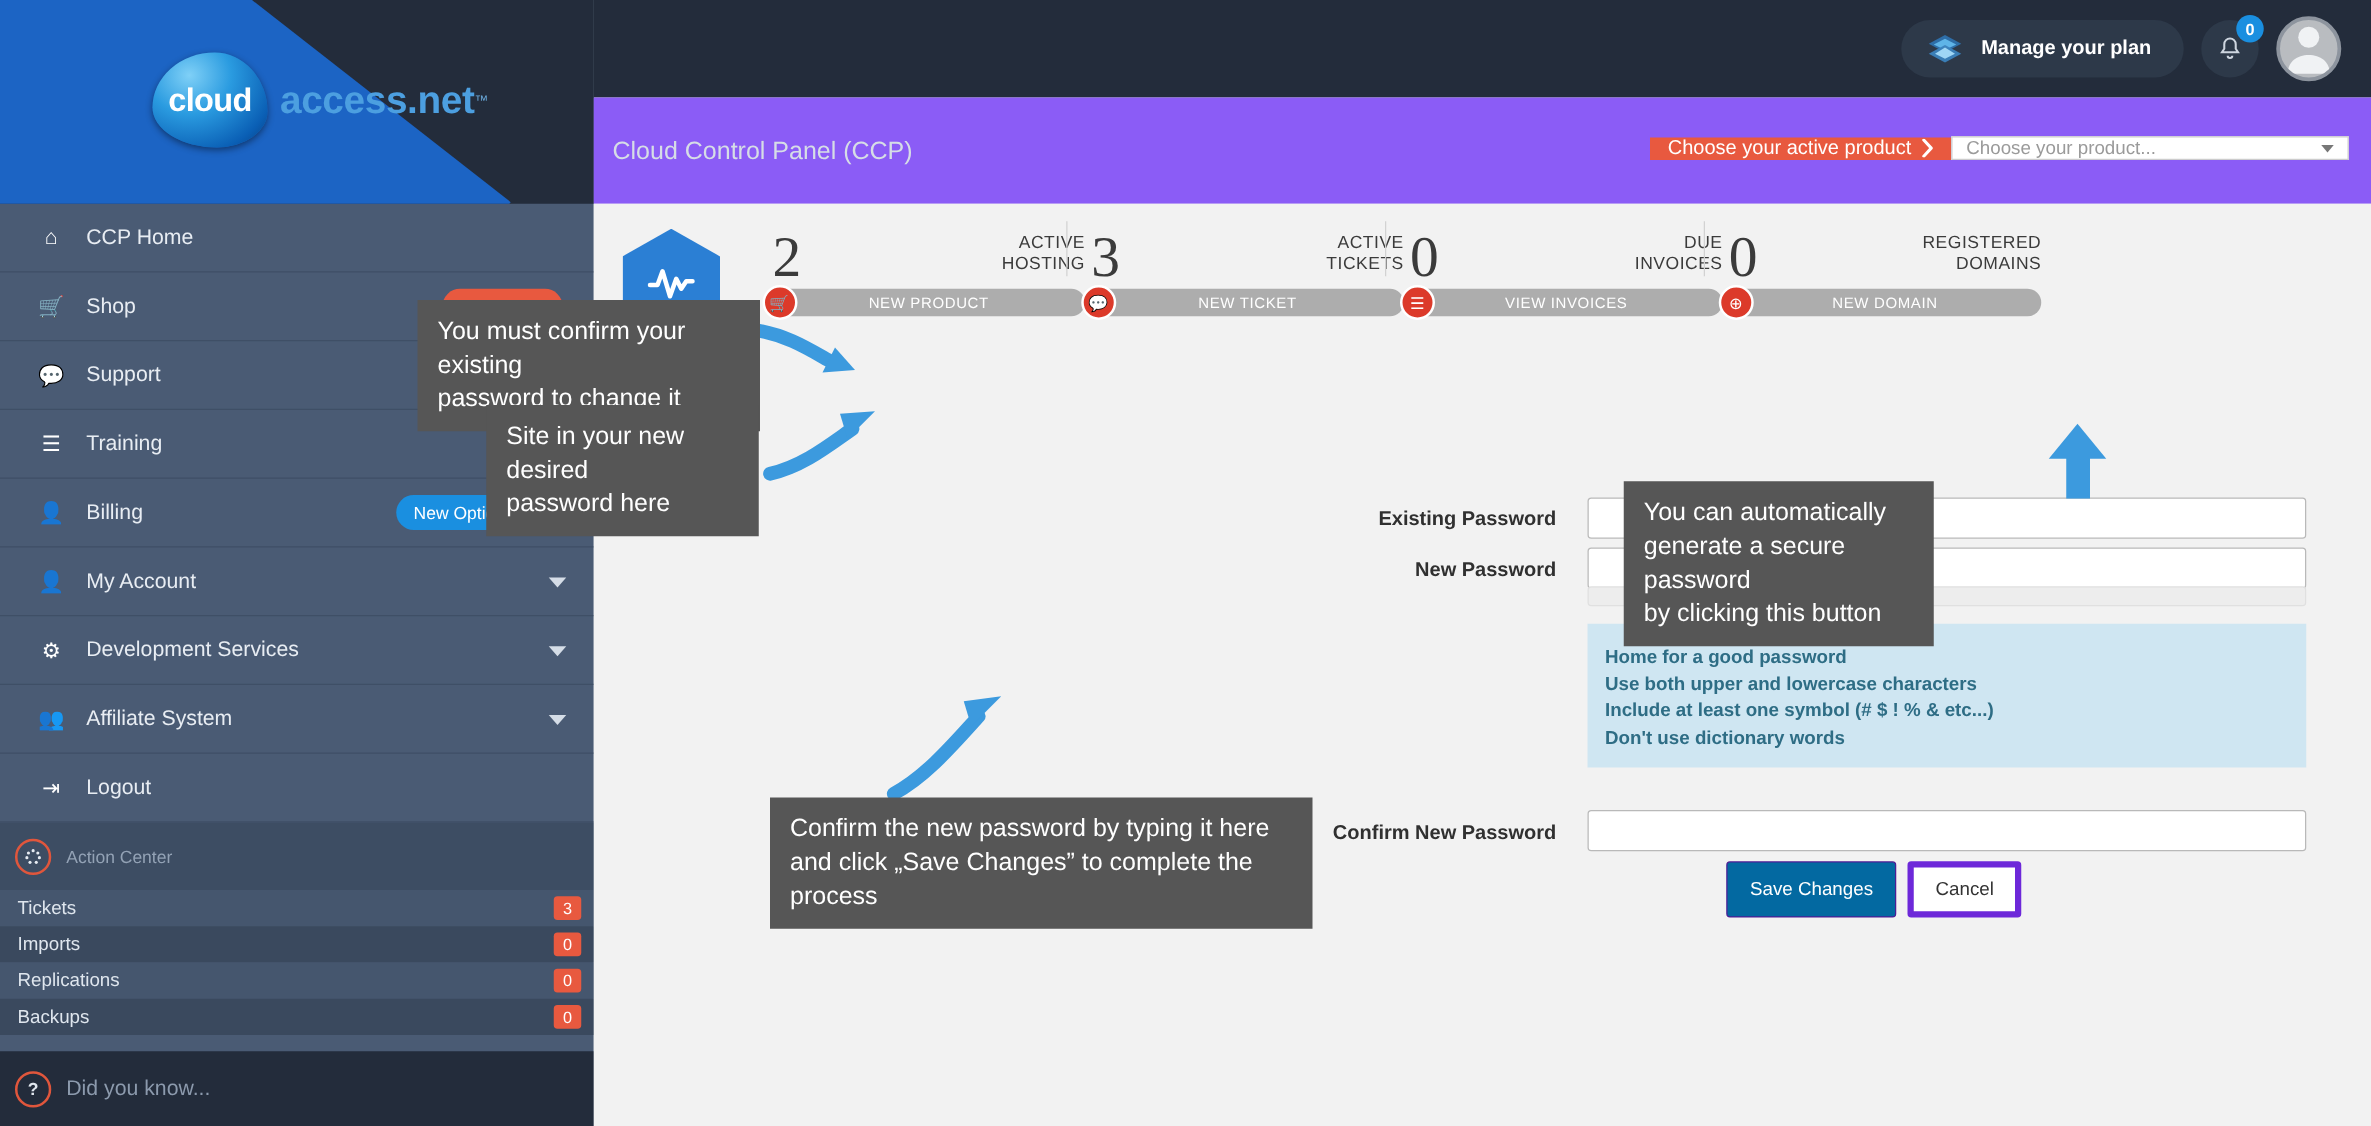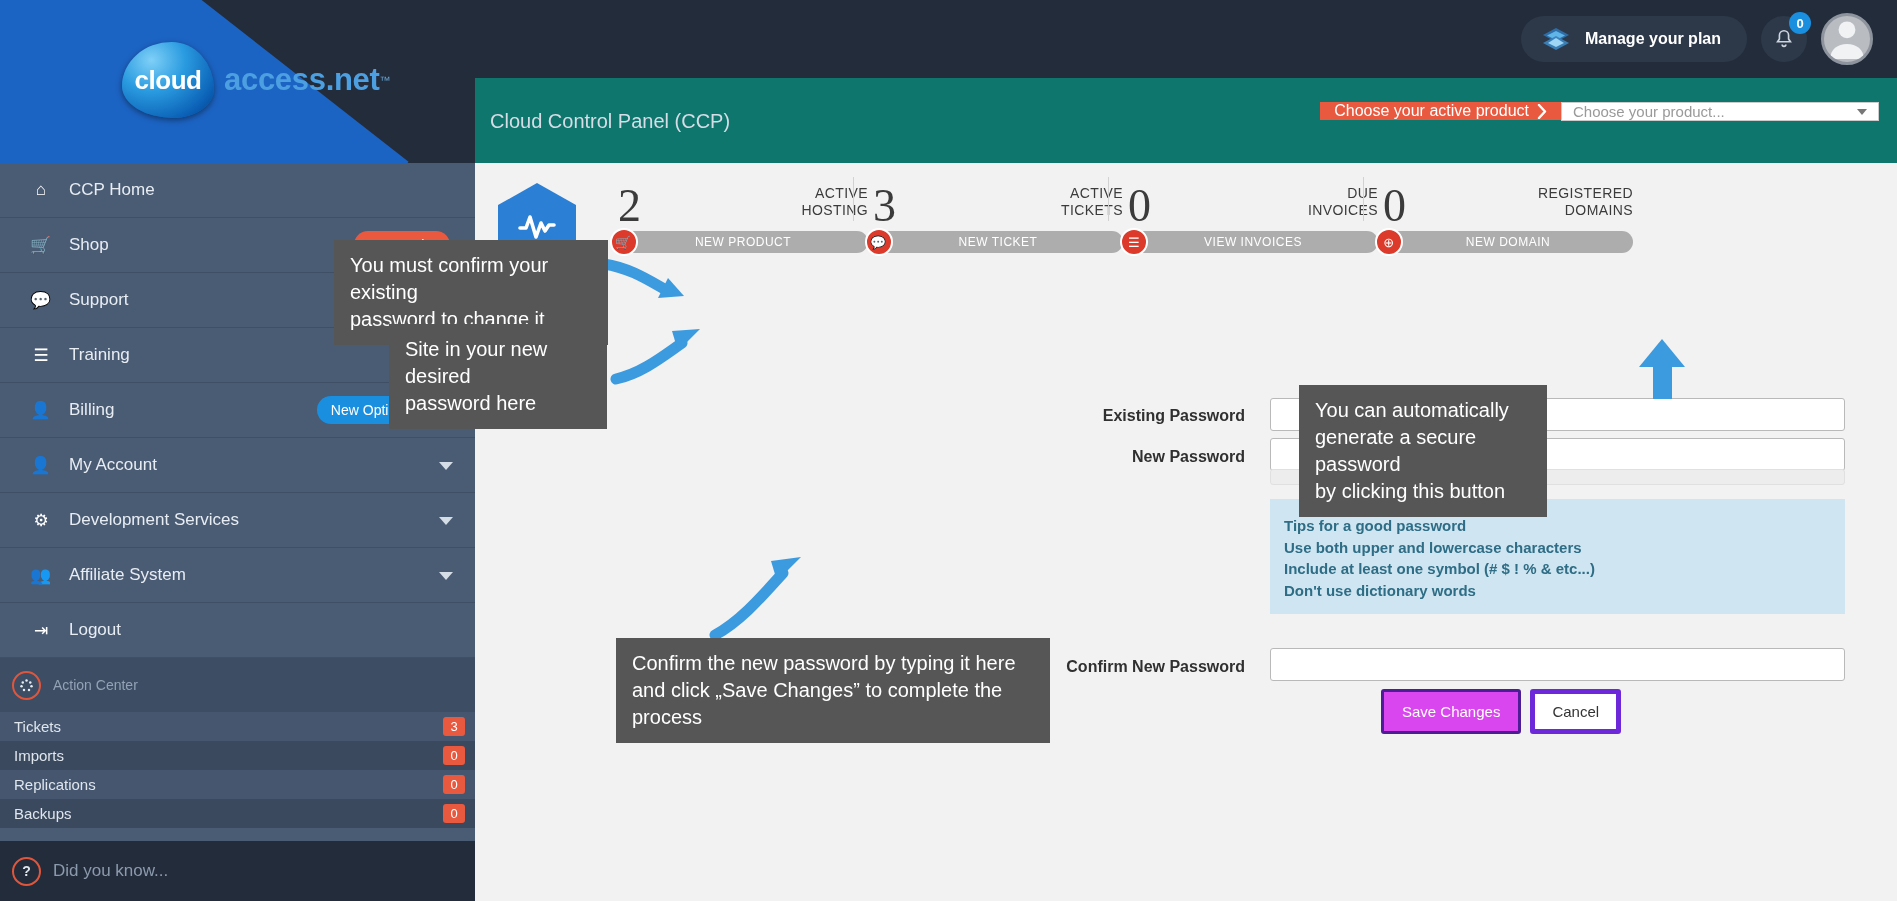--- a/index.html
+++ b/index.html
@@ -130,29 +130,29 @@
   #avatar {
     width: 52px; height: 52px; border-radius: 50%;
     background: #b9bcc0; border: 3px solid #8d949e;
     display: flex; align-items: flex-end; justify-content: center; overflow: hidden;
     cursor: pointer;
   }
 
   
   #subheader {
     position: absolute; left: 475px; top: 78px; right: 0; height: 85px;
-    background: #0f766e;
+    background: #8b5cf6;
   }
   #ccp-title {
     position: absolute; left: 15px; top: 32px;
     color: #d6dde6; font-size: 20px;
   }
   #product-picker {
     position: absolute; right: 18px; top: 24px;
-    display: flex; align-items: flex-start; height: 33px; padding-left: 37px;
+    display: flex; align-items: center; height: 33px; padding-left: 37px;
   }
   #choose-active {
     background: #e8593f; color: #fff; font-size: 16px;
     display: flex; align-items: center; gap: 8px;
     padding: 0 14px; cursor: pointer; white-space: nowrap;
   }
   #product-select {
     width: 318px; background: #fff; border: 1px solid #ccc;
     display: flex; align-items: center; justify-content: space-between;
     padding: 0 11px; color: #9a9a9a; font-size: 15px; cursor: pointer;
@@ -222,21 +222,21 @@
     width: 575px; height: 16px; background: #ededed;
     border: 1px solid #e0e0e0; border-radius: 3px;
   }
   #tips {
     position: absolute; left: 795px; top: 382px;
     width: 575px; height: 115px; background: #cfe6f2;
     padding: 16px 0 0 14px;
   }
   #tips div { color: #2e6d85; font-size: 15px; font-weight: bold; line-height: 21.5px; }
   #btn-save {
-    padding: 9px 18px; background: #d946ef; border: 3px solid #4c1d95;
+    padding: 9px 18px; background: #0369a1; border: 1px solid #4c1d95;
     border-radius: 3px; color: #fff; font-size: 15px; cursor: pointer;
   }
   #btn-cancel {
     padding: 9px 17px; background: #fff; border: 5px solid #6d28d9;
     border-radius: 3px; color: #333; font-size: 15px; cursor: pointer;
   }
 
   
   .tip {
     position: absolute; background: #565656; color: #fff;
@@ -468,21 +468,21 @@
       <input class="finput" type="password" style="position: absolute; left: 795px; top: 121px;" value="">
 
       <div class="frow" style="left:0; top:171px; width:770px; justify-content:flex-end;">
         <span class="flabel" style="width:auto;">New Password</span>
       </div>
       <input class="finput" type="password" style="position: absolute; left: 795px; top: 161px;" value="">
 
       <div id="strength-meter" style="top:192px;"></div>
 
       <div id="tips" style="top:222px;">
-          <div>Tips for a good password</div>
+          <div>Home for a good password</div>
           <div>Use both upper and lowercase characters</div>
           <div>Include at least one symbol (# $ ! % &amp; etc...)</div>
           <div>Don't use dictionary words</div>
         </div>
 
       <div class="frow" style="left:0; top:381px; width:770px; justify-content:flex-end;">
         <span class="flabel" style="width:auto;">Confirm New Password</span>
       </div>
       <input class="finput" type="password" style="position: absolute; left: 795px; top: 371px;" value="">
 

